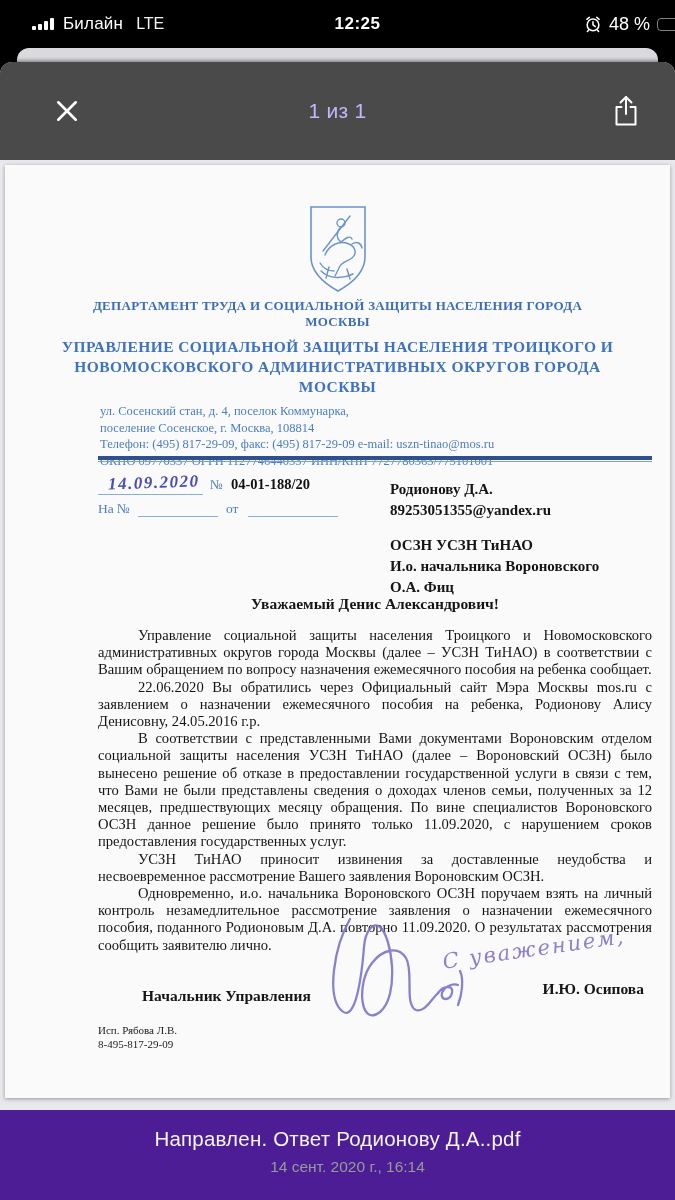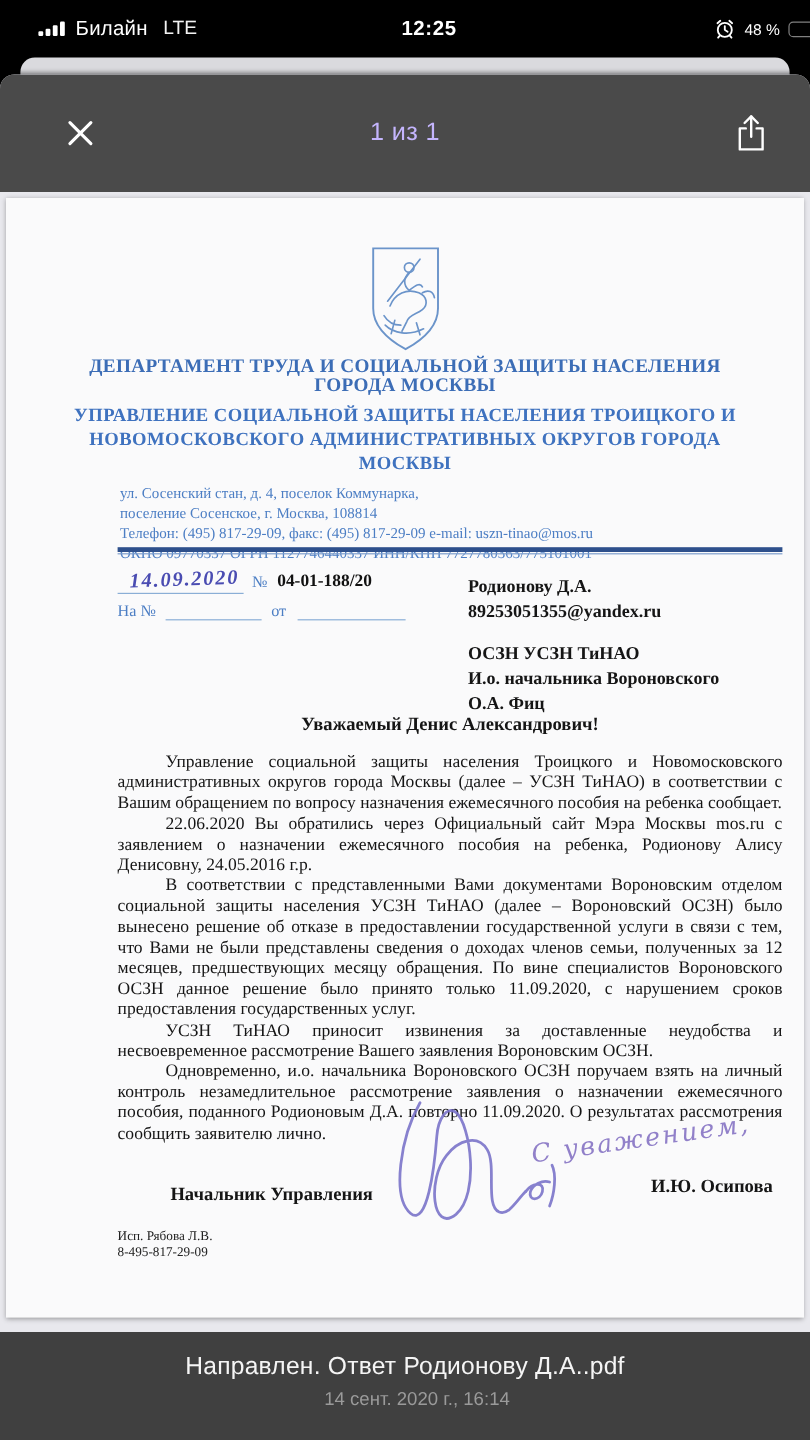--- a/index.html
+++ b/index.html
@@ -8,21 +8,21 @@
 
   
   .status-bar{position:absolute;top:0;left:0;width:675px;height:48px;background:#000;
               display:flex;align-items:center;justify-content:space-between;color:#fff;margin-left:20px;}
   .sb-left{display:flex;align-items:center;gap:9px;padding-left:12px;}
   .sb-carrier{font-size:17px;letter-spacing:.2px;}
   .sb-network{font-size:16px;color:#f2f2f2;margin-left:4px;}
   .sb-time{position:absolute;left:0;right:0;text-align:center;font-size:17px;font-weight:bold;
            letter-spacing:.5px;pointer-events:none;}
   .sb-right{display:flex;align-items:center;gap:7px;padding-right:12px;z-index:2;}
-  .sb-percent{font-size:13px;}
+  .sb-percent{font-size:18px;}
   .signal{display:flex;align-items:flex-end;gap:2px;height:12px;}
   .signal i{display:block;width:4px;background:#fff;border-radius:1px;}
   .battery{position:relative;width:26px;height:13px;border:1px solid rgba(255,255,255,.5);
            border-radius:4px;padding:1px;box-sizing:border-box;}
   .battery-fill{height:100%;background:#fff;border-radius:2px;width:48%;}
   .battery-nub{position:absolute;right:-4px;top:4px;width:2.5px;height:5px;
                background:rgba(255,255,255,.5);border-radius:0 2px 2px 0;}
 
   
   .peek-card{position:absolute;top:48px;left:17px;right:17px;height:26px;background:#dadade;
@@ -39,21 +39,21 @@
   .vh-share{position:absolute;right:34px;width:30px;height:34px;display:flex;align-items:center;
             justify-content:center;cursor:pointer;}
 
   
   .doc-area{position:absolute;top:98px;left:0;right:0;height:950px;background:#e8e8ed;}
   .page{position:absolute;top:5px;left:5px;width:665px;height:933px;background:#fafafb;
         box-shadow:0 1px 4px rgba(0,0,0,.35);font-family:"Liberation Serif",serif;color:#151515;}
 
   .crest{position:absolute;top:40px;left:50%;transform:translateX(-50%);}
   .lh-dept{position:absolute;top:133px;left:60px;width:545px;text-align:center;
-           color:#3c6db6;font-weight:bold;font-size:16px;line-height:16px;letter-spacing:.3px;}
+           color:#3c6db6;font-weight:bold;font-size:13px;line-height:16px;letter-spacing:.3px;}
   .lh-division{position:absolute;top:172px;left:40px;width:585px;text-align:center;
            color:#3f72bf;font-weight:bold;font-size:15.5px;line-height:20px;letter-spacing:.4px;}
   .lh-address{position:absolute;top:238px;left:95px;color:#4c7ec4;font-size:12.5px;line-height:16.5px;}
   .divider{position:absolute;top:291px;left:93px;width:554px;}
   .divider .thick{height:4px;background:#2e508c;}
   .divider .thin{height:1px;background:#7e9fcd;margin-top:1px;}
 
   .ref-block{position:absolute;top:310px;left:93px;width:290px;font-size:13.5px;}
   .ref-line1{position:relative;height:24px;}
   .hand-date{position:absolute;left:10px;top:-2px;color:#4a4cb2;font-style:italic;font-size:17px;
@@ -80,21 +80,21 @@
   .sig-position{position:absolute;left:0;top:0;margin-left:44px;}
   .sig-name{position:absolute;right:8px;top:-7px;}
   .executor{position:absolute;top:858px;left:93px;font-size:11px;line-height:14px;color:#222;}
 
   .signature-ink{position:absolute;top:748px;left:315px;}
   .regards-ink{position:absolute;top:772px;left:437px;color:#9180c9;font-style:italic;
                font-size:21px;letter-spacing:2px;transform:rotate(-8deg);
                font-family:"DejaVu Serif",serif;}
 
   
-  .footer-bar{position:absolute;bottom:0;left:0;right:0;height:90px;background:#404040;
+  .footer-bar{position:absolute;bottom:0;left:0;right:0;height:90px;background:#4c1d95;
               text-align:center;}
   .footer-filename{margin-top:17px;color:#f5f5f5;font-size:20.5px;letter-spacing:.2px;}
   .footer-date{margin-top:7px;color:#9a9a9a;font-size:15.5px;padding-left:20px;}
 
   svg{display:block;}
 </style>
 </head>
 <body>
 
 <div class="screen">

